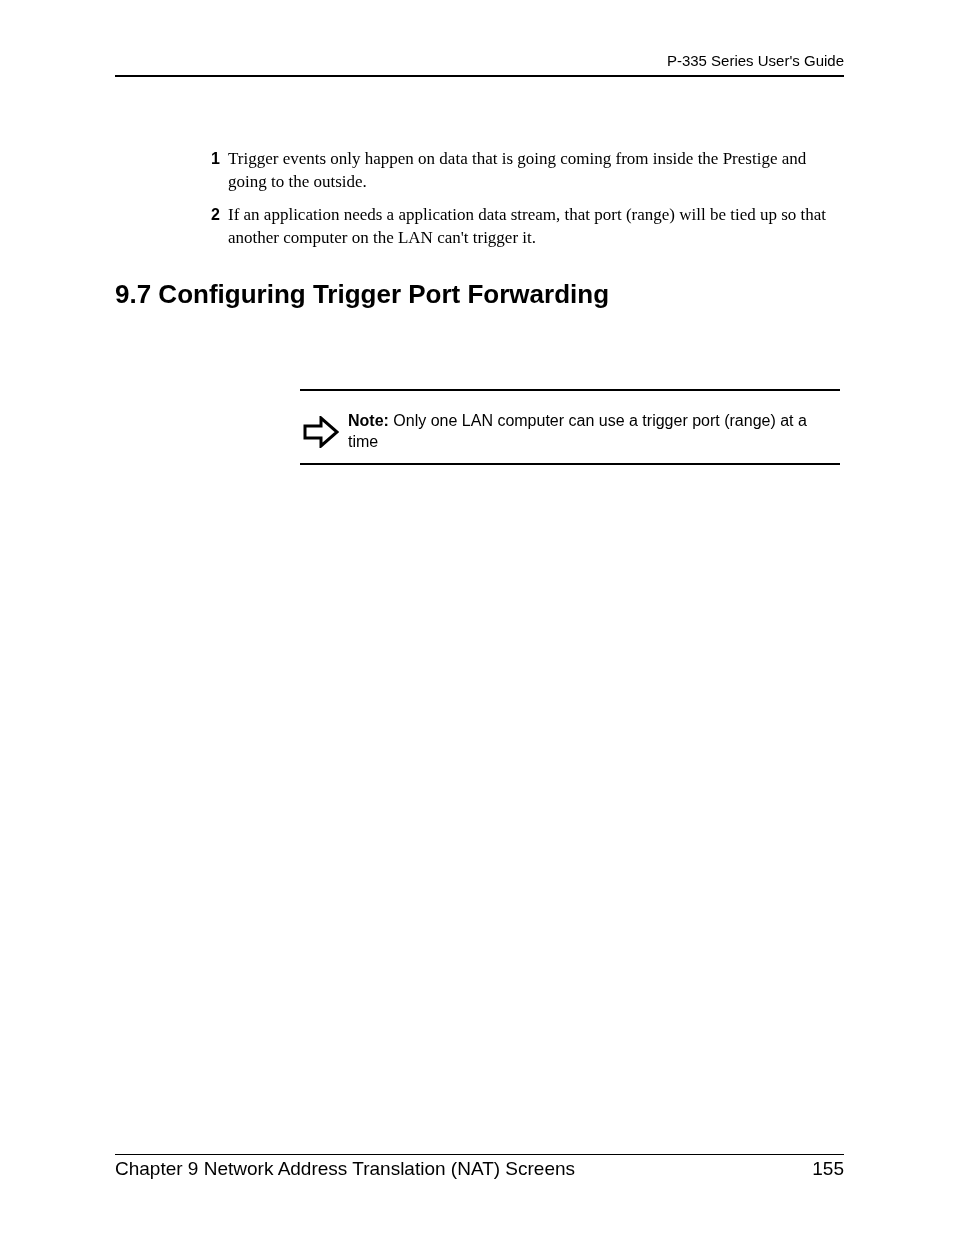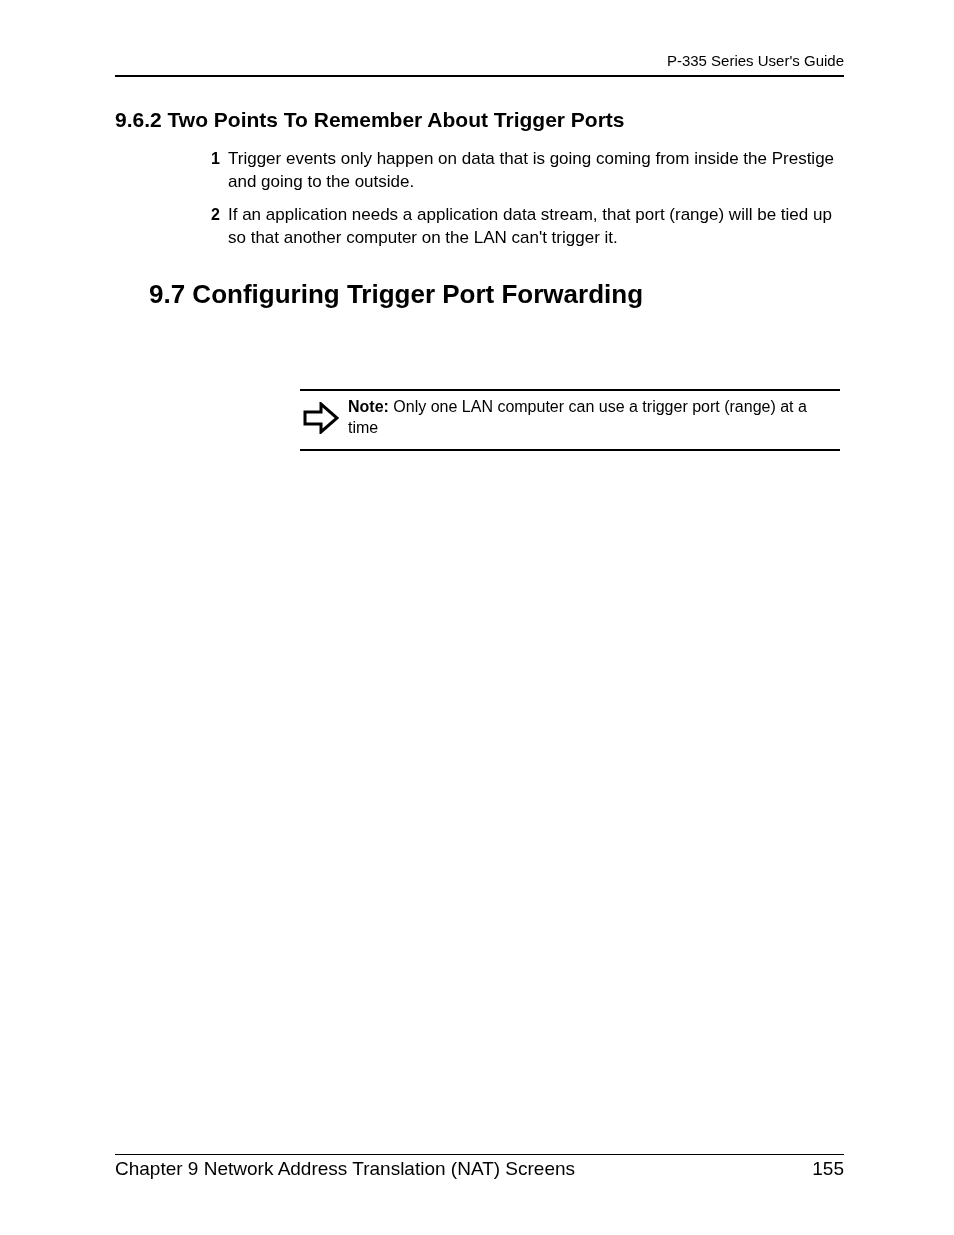--- a/index.html
+++ b/index.html
@@ -59,50 +59,49 @@
     font-family: Arial, Helvetica, sans-serif;
     font-weight: bold;
     font-size: 16px;
     width: 20px;
     flex-shrink: 0;
     text-align: right;
     padding-right: 8px;
   }
   .list-text {
     flex: 1;
-    font-family: Liberation Sans, sans-serif;
+    font-family: Liberation Serif, serif;
   }
   .section97 {
     position: absolute;
     top: 279px;
     left: 115px;
     right: 110px;
     font-family: Arial, Helvetica, sans-serif;
     font-weight: bold;
     font-size: 26px;
-    margin-left: 34px;
   }
   .para97 {
     position: absolute;
     top: 330px;
     left: 200px;
     right: 110px;
     font-size: 17px;
     line-height: 1.4;
     font-family: "Times New Roman", Times, serif;
   }
   .bold { font-weight: bold; }
   .notebox {
     position: absolute;
     top: 389px;
     left: 300px;
     width: 540px;
     border-top: 2.5px solid #000;
     border-bottom: 2.5px solid #000;
-    padding: 6px 0 10px 0;
+    padding: 20px 0 10px 0;
     display: flex;
     align-items: center;
   }
   .notebox-icon {
     width: 42px;
     flex-shrink: 0;
     display: flex;
     justify-content: center;
     align-items: center;
   }
@@ -132,21 +131,20 @@
   }
 </style>
 </head>
 <body>
 
 <div class="page">
 
   <div class="header">P-335 Series User's Guide</div>
   <div class="header-rule"></div>
 
-  <div class="section962">9.6.2  Two Points To Remember About Trigger Ports</div>
 
   <div class="list">
     <div class="list-item">
       <div class="list-num">1</div>
       <div class="list-text">Trigger events only happen on data that is going coming from inside the Prestige and going to the outside.</div>
     </div>
     <div class="list-item">
       <div class="list-num">2</div>
       <div class="list-text">If an application needs a application data stream, that port (range) will be tied up so that another computer on the LAN can't trigger it.</div>
     </div>

